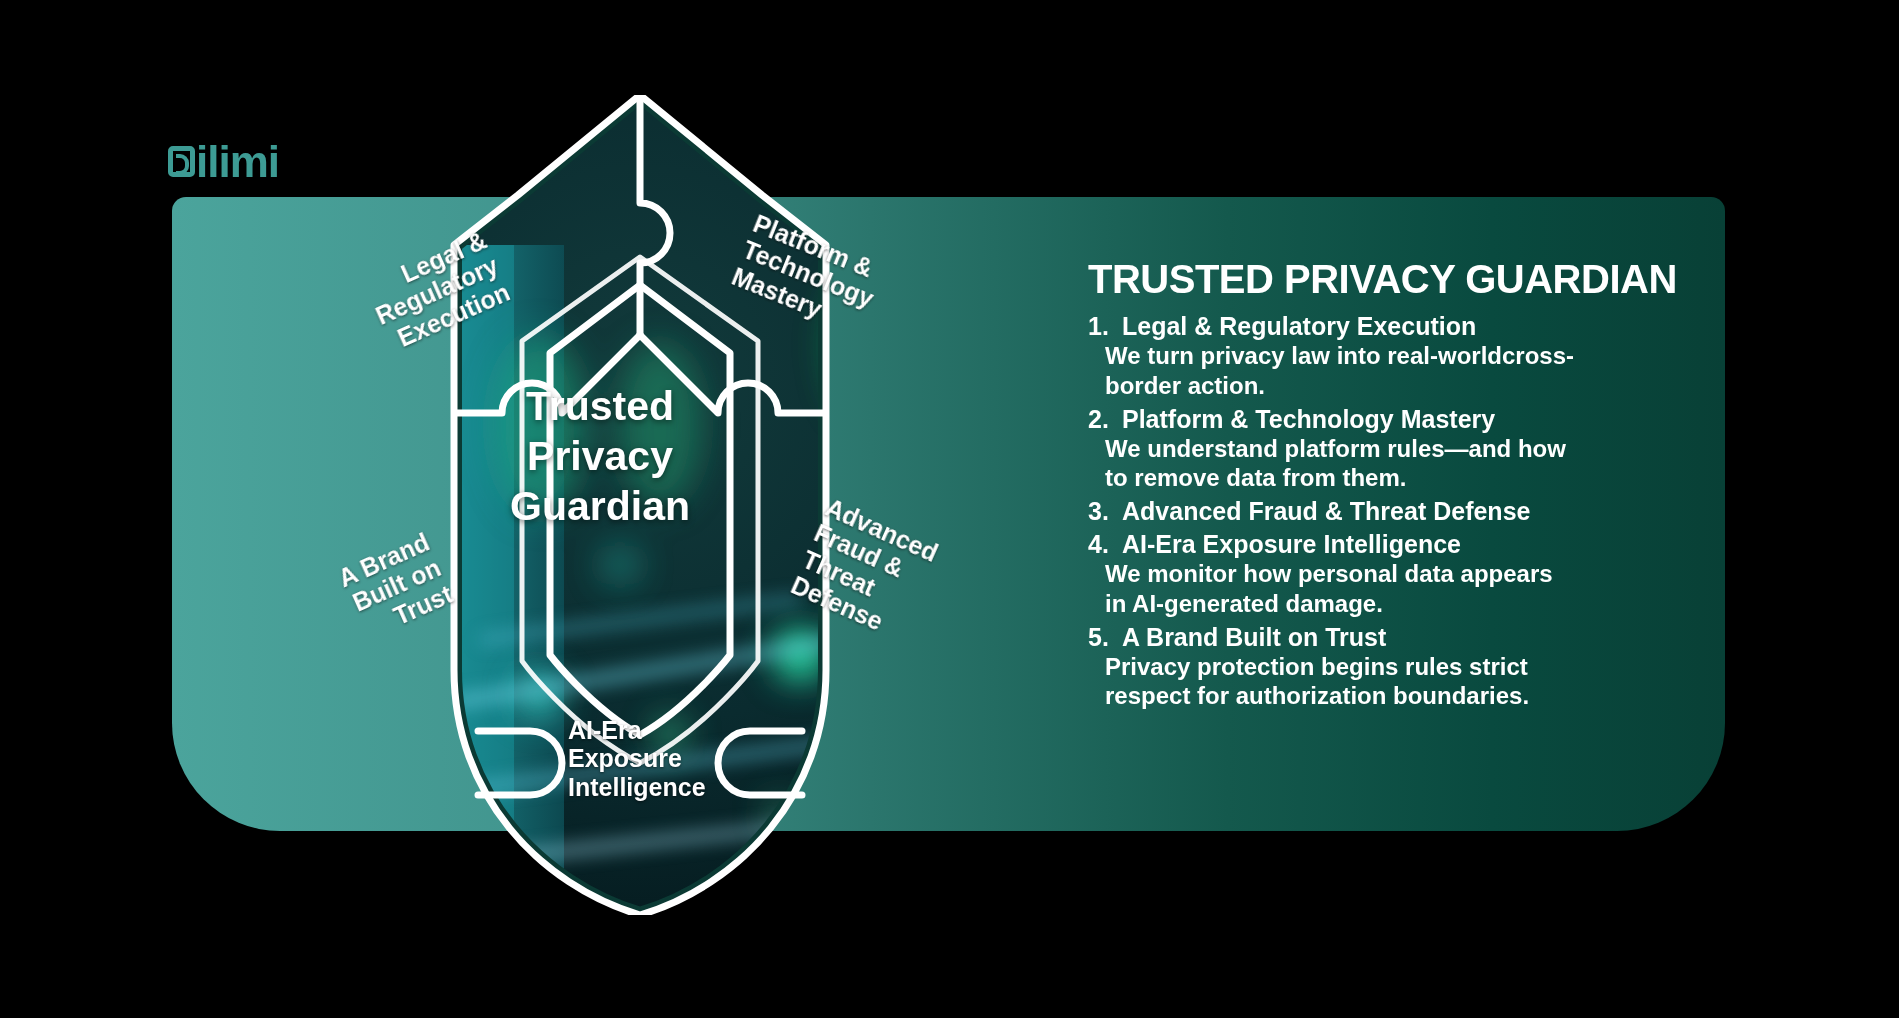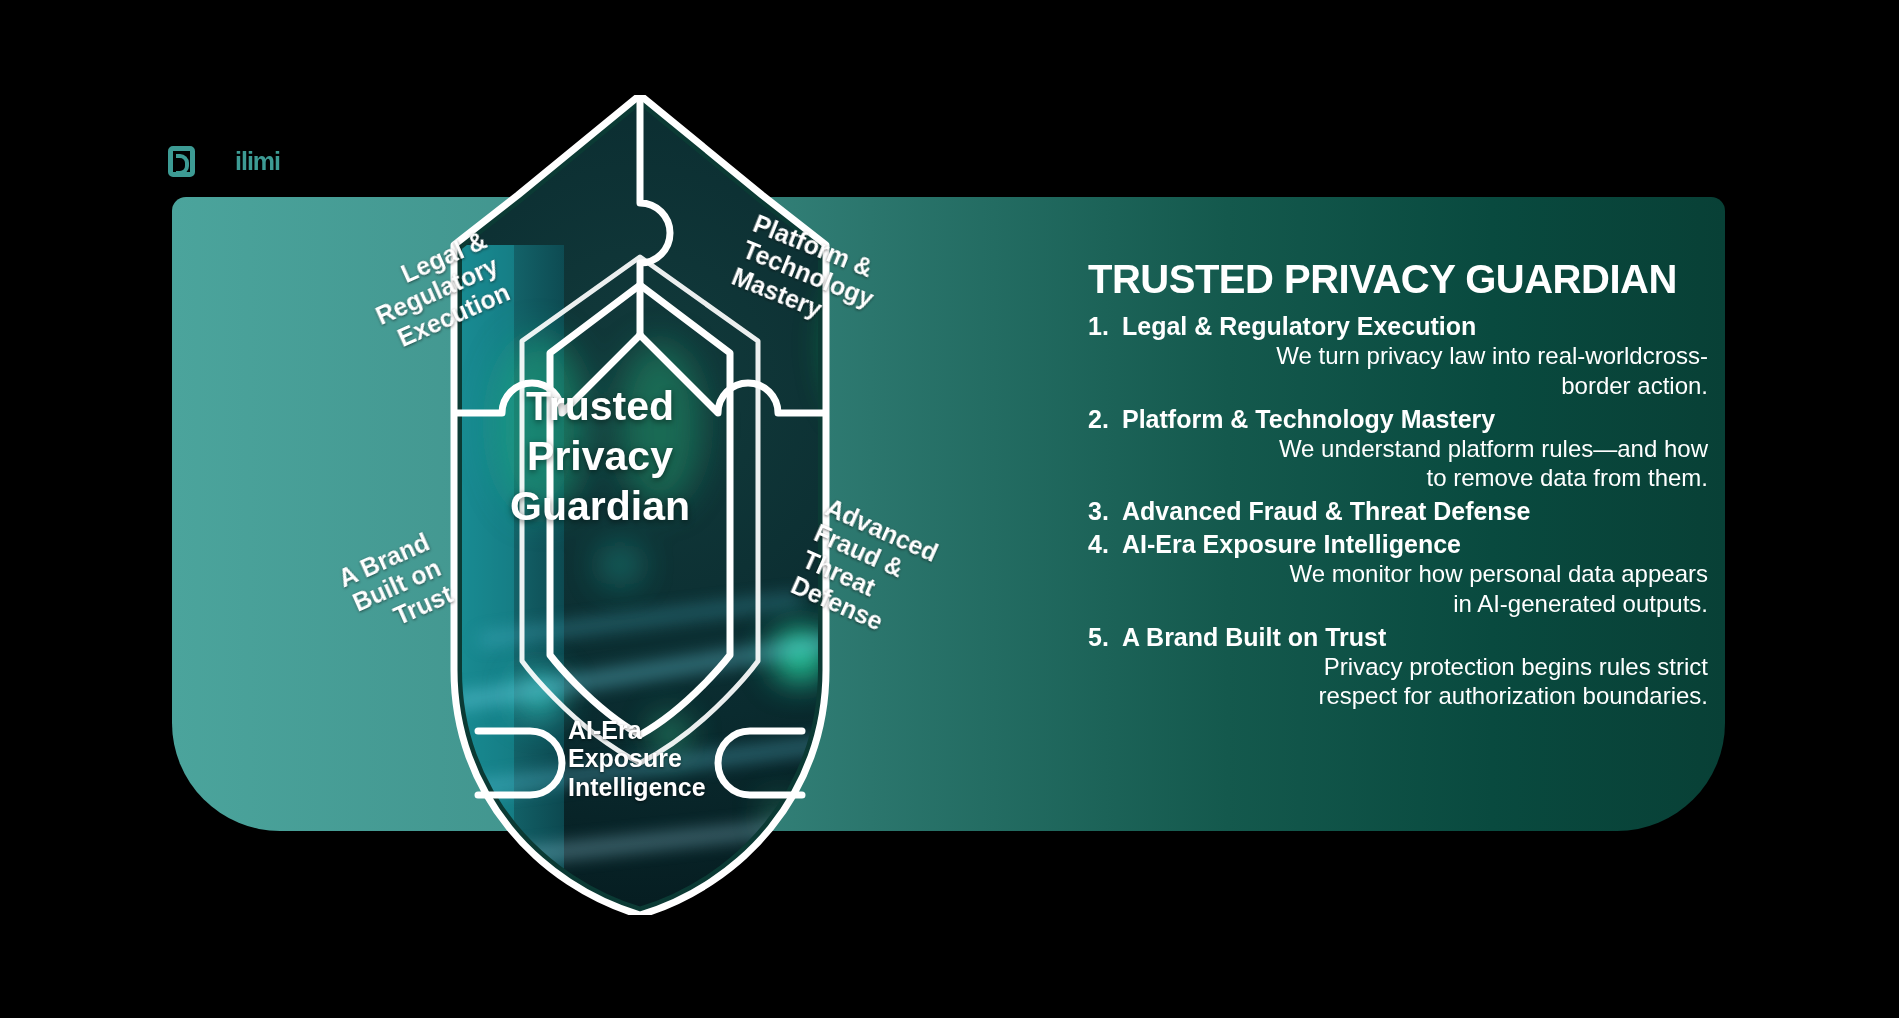--- a/index.html
+++ b/index.html
@@ -12,21 +12,21 @@
     background:linear-gradient(90deg,#4ba49c 0%,#42968f 22%,#2b766d 45%,#14594d 68%,#094a3f 85%,#084036 100%);
     border-radius:14px 14px 108px 108px;
   }
 
   
   #logo{position:absolute;left:168px;top:146px;display:flex;align-items:center;}
   #logo .dbox{width:27px;height:31px;border:5px solid #3d9b94;border-radius:5px;
        box-sizing:border-box;position:relative;margin-right:1px;}
   #logo .dbox:after{content:"";position:absolute;left:3px;top:3px;width:9px;height:13px;
        border:4px solid #3d9b94;border-left:none;border-radius:0 9px 9px 0;}
-  #logo .word{font-size:25px;font-weight:bold;color:#3d9b94;letter-spacing:-1px;line-height:31px;margin-left:39px;}
+  #logo .word{font-size:44px;font-weight:bold;color:#3d9b94;letter-spacing:-1px;line-height:31px;}
 
   
   #shield{position:absolute;left:240px;top:95px;width:800px;height:820px;}
   #shield svg{display:block;}
 
   
   .slab{position:absolute;color:#fff;font-weight:bold;font-size:25px;line-height:1.13;
         text-shadow:0 1px 3px rgba(0,0,0,.55);white-space:pre-line;}
   #lab-legal   {left:366px;top:222px;transform:rotate(-24deg);transform-origin:100% 50%;text-align:right;}
   #lab-platform{left:744px;top:206px;transform:rotate(22deg);transform-origin:0 50%;text-align:left;}
@@ -39,21 +39,21 @@
      color:#fff;font-weight:bold;font-size:41px;line-height:1.22;white-space:pre-line;
      text-shadow:0 2px 6px rgba(0,0,0,.5);}
 
   
   #content{position:absolute;left:1088px;top:258px;width:620px;color:#fff;}
   #content h1{margin:0 0 11px 0;font-size:40px;font-weight:bold;letter-spacing:-.5px;line-height:1.05;}
   ol{list-style:none;margin:0;padding:0;}
   ol li{margin:0 0 3px 0;}
   .ln{display:flex;align-items:baseline;font-size:25px;font-weight:bold;line-height:1.2;}
   .num{width:34px;flex:none;}
-  .desc{margin-left:52px;font-size:24px;font-weight:normal;line-height:1.24;white-space:pre-line;text-align:right;}
+  .desc{margin-left:17px;font-size:24px;font-weight:bold;line-height:1.24;white-space:pre-line;}
 </style>
 </head>
 <body>
 
 <div id="panel"></div>
 
 <div id="logo">
   <div class="dbox"></div>
   <div class="word">ilimi</div>
 </div>
@@ -194,21 +194,21 @@
           <span class="num">3.</span>
           <span>Advanced Fraud &amp; Threat Defense</span>
         </div>
       </li>
       <li>
         <div class="ln">
           <span class="num">4.</span>
           <span>AI-Era Exposure Intelligence</span>
         </div>
         <div class="desc">We monitor how personal data appears
-in AI-generated outputs.</div>
+in AI-generated damage.</div>
       </li>
       <li>
         <div class="ln">
           <span class="num">5.</span>
           <span>A Brand Built on Trust</span>
         </div>
         <div class="desc">Privacy protection begins rules strict
 respect for authorization boundaries.</div>
       </li>
     </ol>

